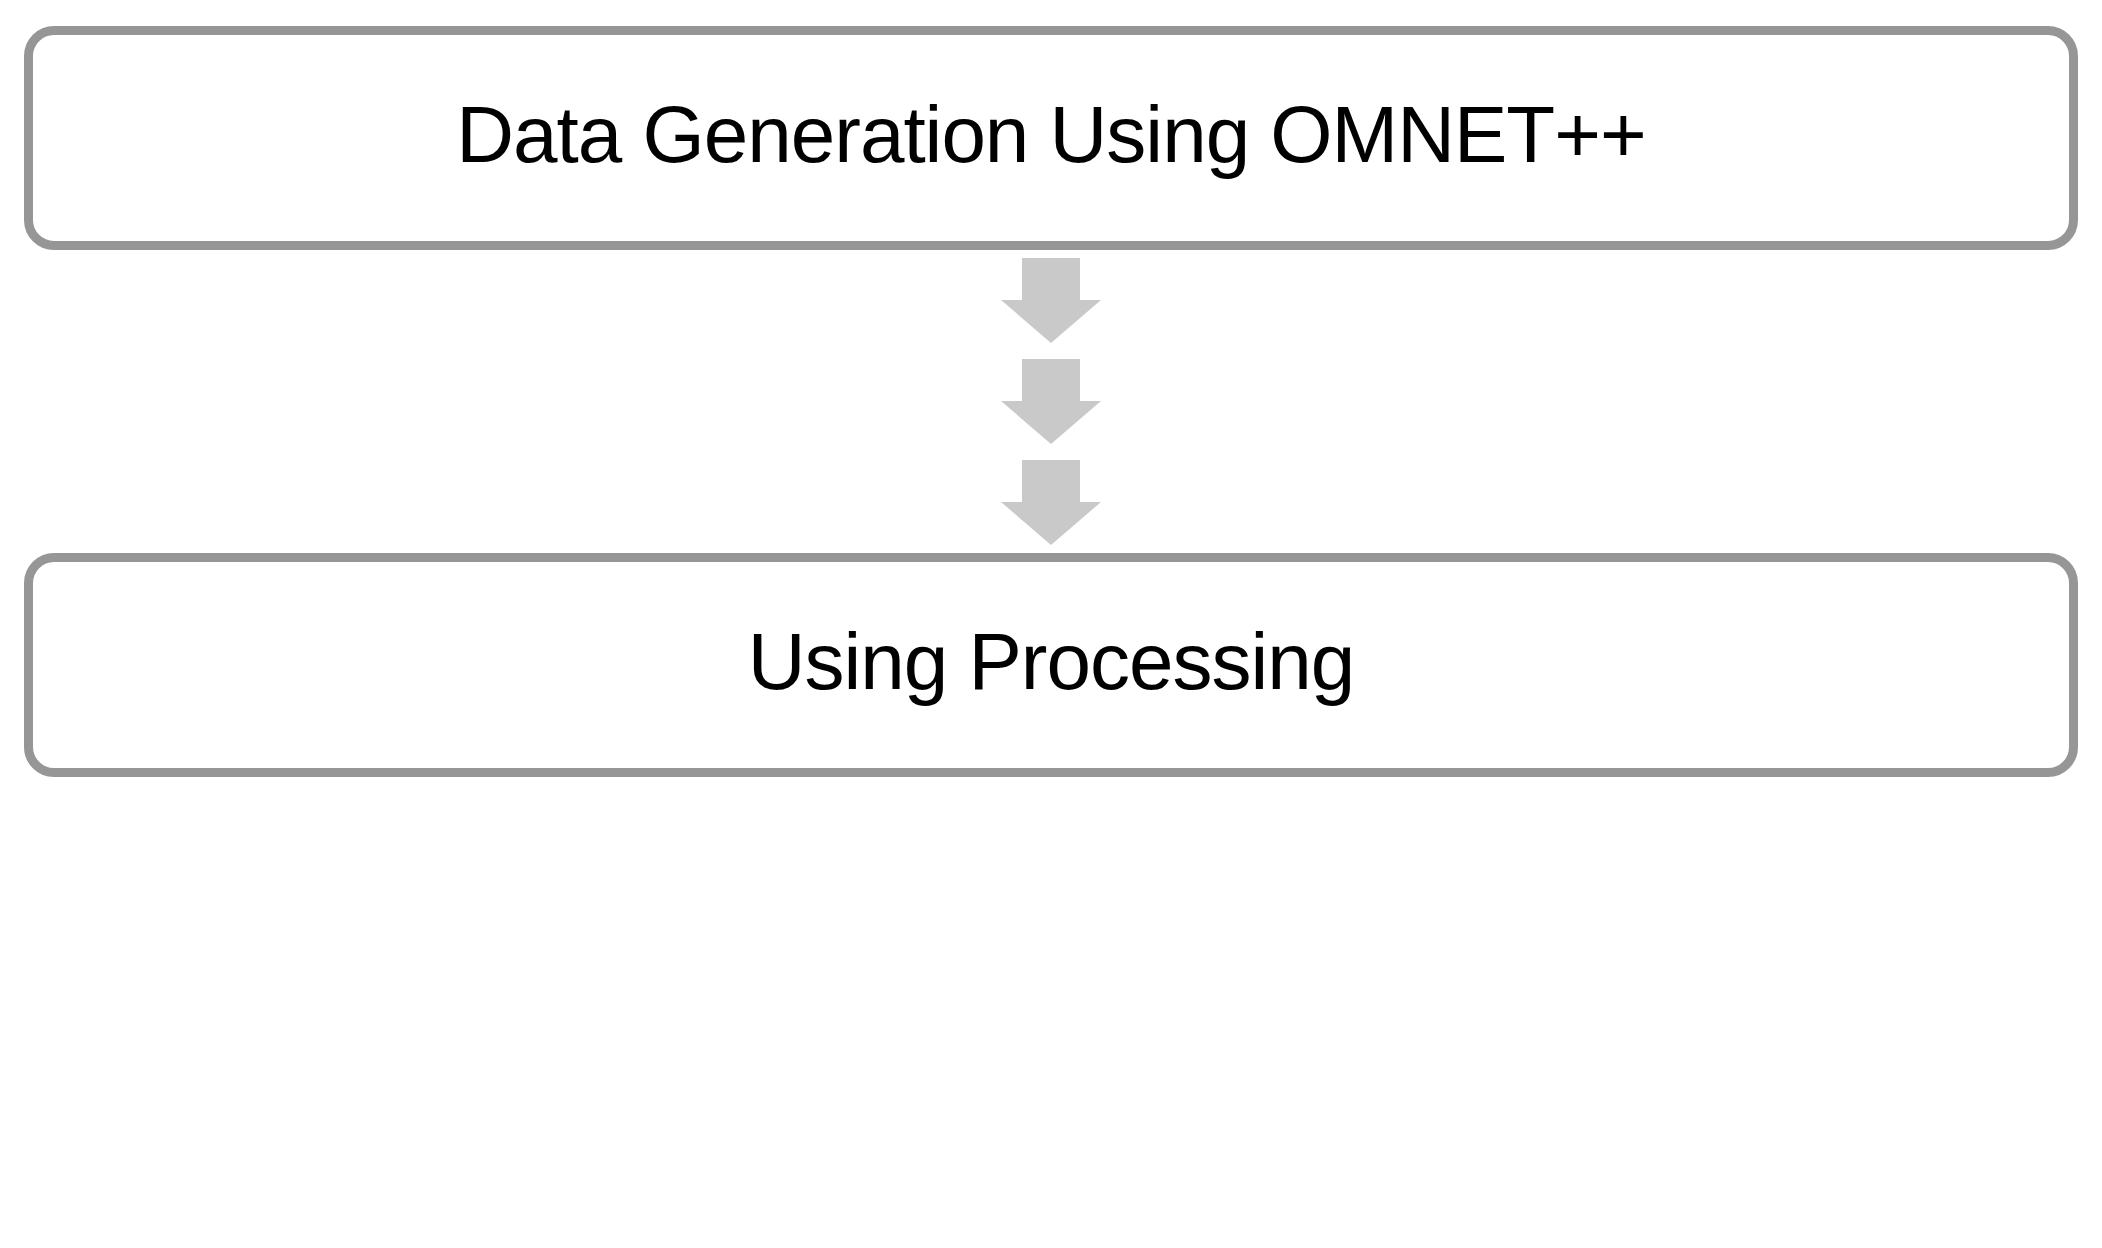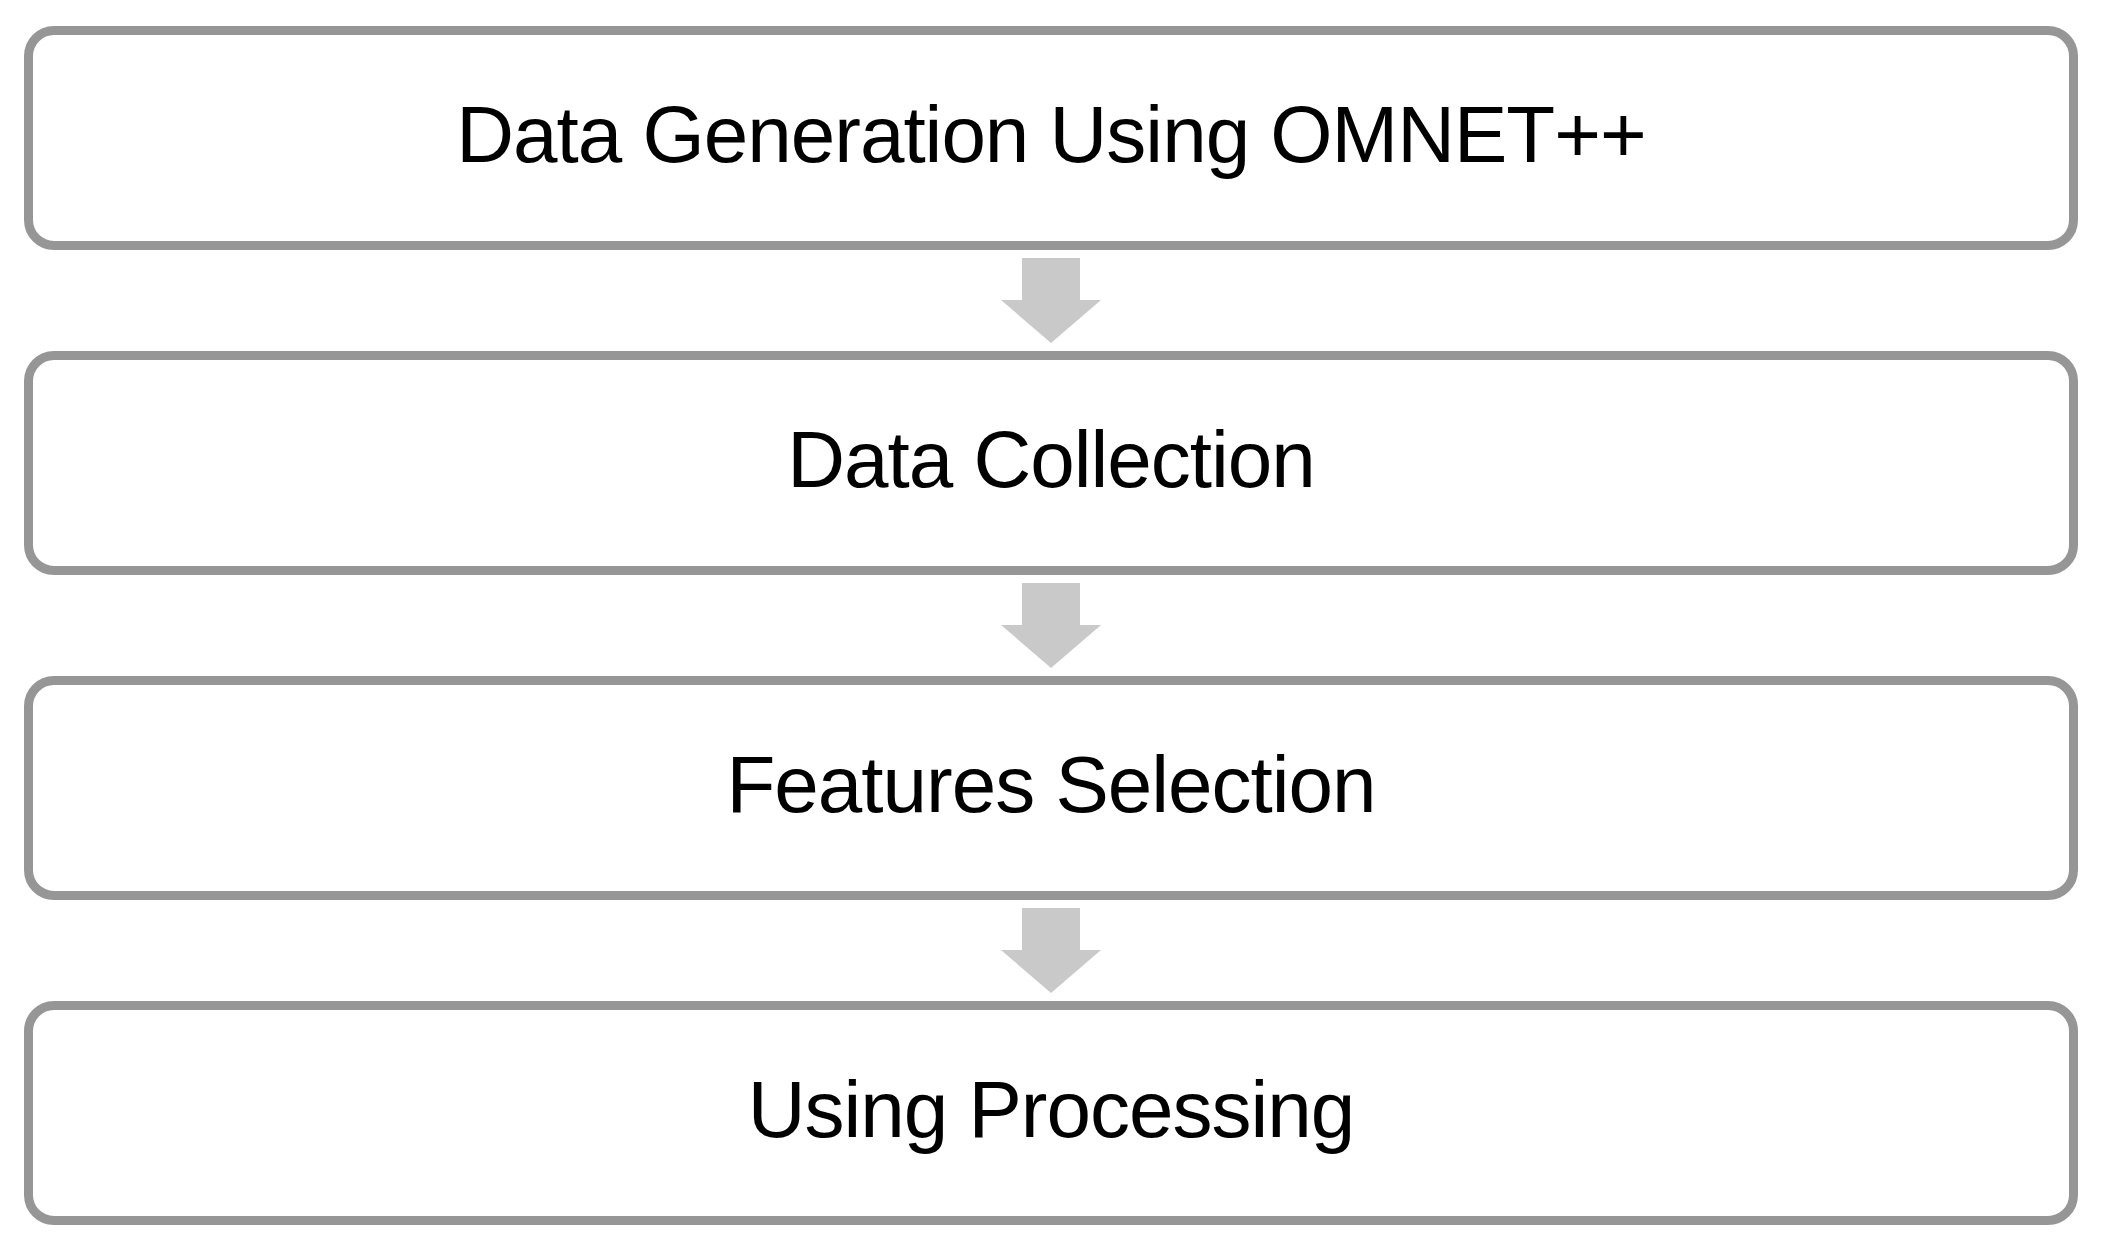--- a/index.html
+++ b/index.html
@@ -70,32 +70,26 @@
 
   <div class="step-box">
     <span class="step-label">Data Generation Using OMNET++</span>
   </div>
 
   <div class="arrow-wrap">
     <div class="arrow-stem"></div>
     <div class="arrow-head"></div>
   </div>
 
-  <div class="step-box">
-    <span class="step-label">Data Collection</span>
-  </div>
 
   <div class="arrow-wrap">
     <div class="arrow-stem"></div>
     <div class="arrow-head"></div>
   </div>
 
-  <div class="step-box">
-    <span class="step-label">Features Selection</span>
-  </div>
 
   <div class="arrow-wrap">
     <div class="arrow-stem"></div>
     <div class="arrow-head"></div>
   </div>
 
   <div class="step-box">
     <span class="step-label">Using Processing</span>
   </div>
 

